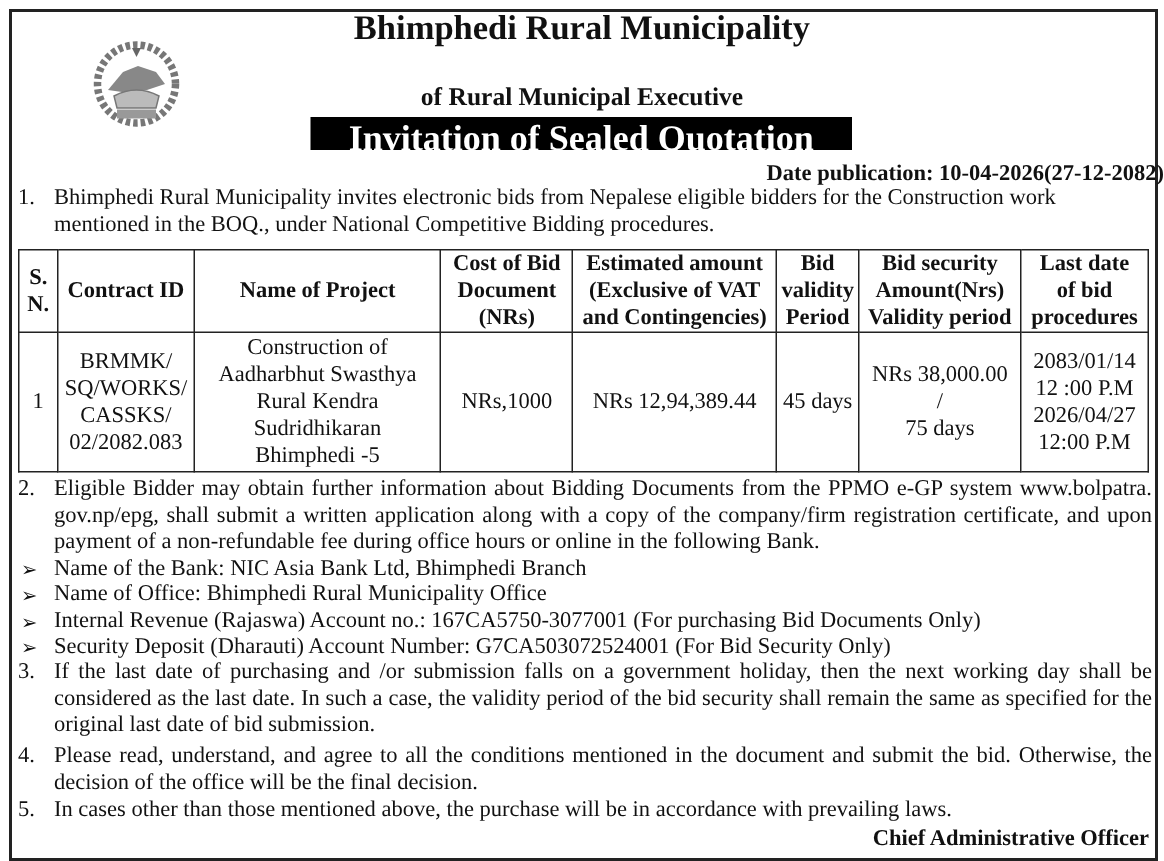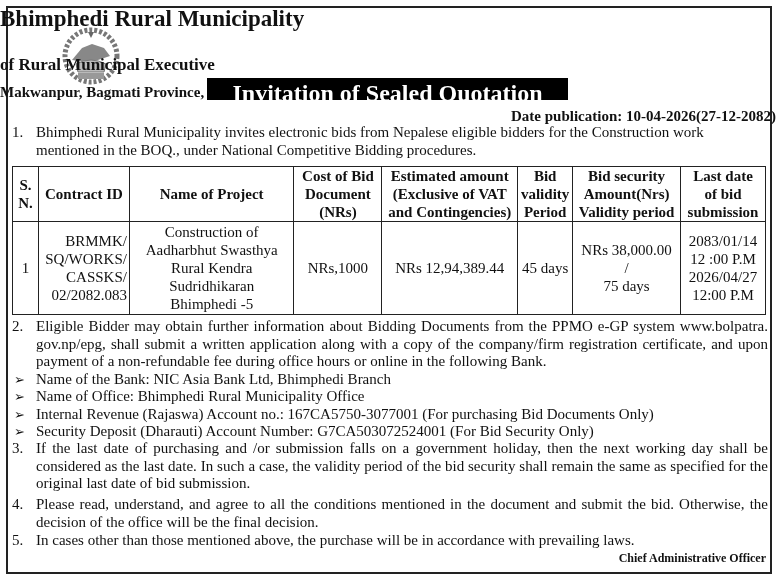--- a/index.html
+++ b/index.html
@@ -1,36 +1,36 @@
 <!DOCTYPE html>
 <html><head>
 <meta charset="utf-8">
 <style>
   html, body { margin:0; padding:0; background:#fff; }
   body { width:776px; height:574px; overflow:hidden; font-family:"Liberation Serif", serif; color:#111; }
   .frame { position:absolute; left:6px; top:6px; width:766px; height:568px; border:2px solid #222; border-bottom:2px solid #222; box-sizing:border-box; }
   .emblem { position:absolute; left:58px; top:26px; width:66px; height:60px; }
-  .header { position:absolute; left:0; width:776px; font-weight:bold; }
+  .header { position:absolute; left:0; width:776px; text-align:center; font-weight:bold; }
   .h1 { top:6px; font-size:23px; }
   .h2 { top:35px; font-size:17px;margin-top:20px; }
   .h3 { top:56px; font-size:15px;margin-top:28px; }
   .banner { position:absolute; left:207px; top:78px; width:361px; height:22px; background:#000; color:#fff; font-size:24px; font-weight:bold; text-align:center; line-height:30px; }
   .datepub { position:absolute; left:0; width:776px; top:108px; text-align:right; font-weight:bold; font-size:15px; }
   .para { position:absolute; left:12px; width:756px; font-size:15px; line-height:17.5px; }
   .para .num { position:absolute; left:0; top:0; width:20px; }
   .para .body { margin-left:24px; }
   .just { text-align:justify; text-align-last:left; }
   table.bids { position:absolute; left:12px; top:166px; width:754px; border-collapse:collapse; font-size:15px; }
   table.bids th, table.bids td { border:1px solid #222; text-align:center; padding:0 2px; line-height:18px; }
   table.bids th { font-weight:bold; height:54px; }
   table.bids td { height:92px; }
   .bullets { list-style:none; margin:0; padding:0; }
   .bullets li { position:relative; padding-left:24px; }
   .bullets li .arrow { position:absolute; left:2px; top:0; font-size:13px; }
-  .sig { position:absolute; right:10px; top:551px; font-weight:bold; font-size:12px; }
+  .sig { position:absolute; right:10px; top:551px; font-weight:bold; font-size:15px; }
 </style>
 </head>
 <body>
 
 <div class="frame"></div>
 
 <svg class="emblem" viewBox="0 0 66 60">
   <circle cx="33" cy="30" r="26" fill="none" stroke="#777" stroke-width="5" stroke-dasharray="3 2"></circle>
   <path d="M14 34 L24 22 L34 18 L46 22 L52 30 L40 34 L28 36 Z" fill="#888"></path>
   <path d="M18 38 Q33 30 48 38 L46 46 L20 46 Z" fill="#bbb" stroke="#777"></path>
@@ -88,28 +88,28 @@
           <div>Period</div>
         </th>
       <th>
           <div>Bid security</div>
           <div>Amount(Nrs)</div>
           <div>Validity period</div>
         </th>
       <th>
           <div>Last date</div>
           <div>of bid</div>
-          <div>submission</div>
+          <div>procedures</div>
         </th>
     </tr>
   </thead>
   <tbody>
     <tr>
       <td>1</td>
-      <td style="text-align:right;">
+      <td style="text-align:center;">
         <div>BRMMK/</div>
           <div>SQ/WORKS/</div>
           <div>CASSKS/</div>
           <div>02/2082.083</div>
       </td>
       <td style="text-align:center;">
         <div>Construction of</div>
           <div>Aadharbhut Swasthya</div>
           <div>Rural Kendra</div>
           <div>Sudridhikaran</div>

